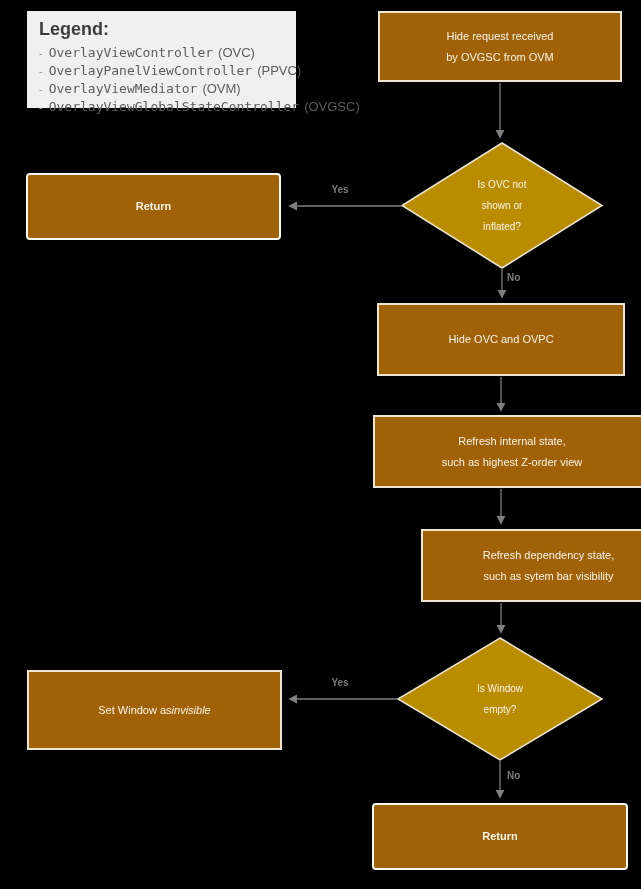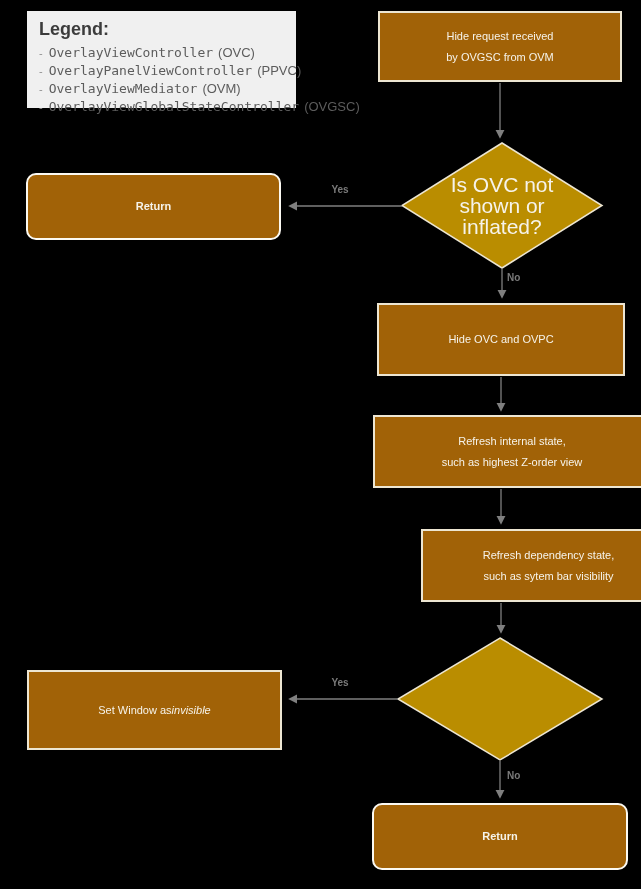--- a/index.html
+++ b/index.html
@@ -30,34 +30,34 @@
     box-sizing: border-box;
     background: #a16207;
     border: 2px solid #EDE6D2;
     color: #F6F3EA;
     font-size: 11px;
     line-height: 21px;
     text-align: center;
     white-space: pre-line;
   }
   .node.pill {
-    border-radius: 10px;
+    border-radius: 4px;
     border: 2.5px solid #FBF9F2;
     font-weight: bold;
   }
   .node em {
     font-style: italic;
   }
   .diamond-label {
     position: absolute;
     display: flex;
     align-items: center;
     justify-content: center;
     color: #F6F3EA;
-    font-size: 21px;
+    font-size: 10px;
     line-height: 21px;
     text-align: center;
     white-space: pre-line;
     pointer-events: none;
   }
   .edge-label {
     position: absolute;
     color: #7A7A7A;
     font-size: 10px;
     font-weight: 600;
@@ -162,20 +162,22 @@
   <div class="node pill" style="left:26px; top:173px; width:255px; height:67px;">Return</div>
 
   <div class="node" style="left:377px; top:303px; width:248px; height:73px;">Hide OVC and OVPC</div>
 
   <div class="node" style="left:373px; top:415px; width:278px; height:73px;">Refresh internal state,
 such as highest Z-order view</div>
 
   <div class="node" style="left:373px; top:529px; width:255px; height:73px;margin-left:48px;">Refresh dependency state,
 such as sytem bar visibility</div>
 
+  <div class="diamond-label" style="left:425px; top:678px; width:150px; height:42px;">Is Window
+empty?</div>
 
   <div class="node" style="left:27px; top:670px; width:255px; height:80px;"><span>Set Window as </span><em>invisible</em></div>
 
   <div class="node pill" style="left:372px; top:803px; width:256px; height:67px;">Return</div>
 
   <div class="edge-label centered" style="left:316px; top:184px;">Yes</div>
   <div class="edge-label" style="left:507px; top:272px;">No</div>
   <div class="edge-label centered" style="left:316px; top:677px;">Yes</div>
   <div class="edge-label" style="left:507px; top:770px;">No</div>
 

